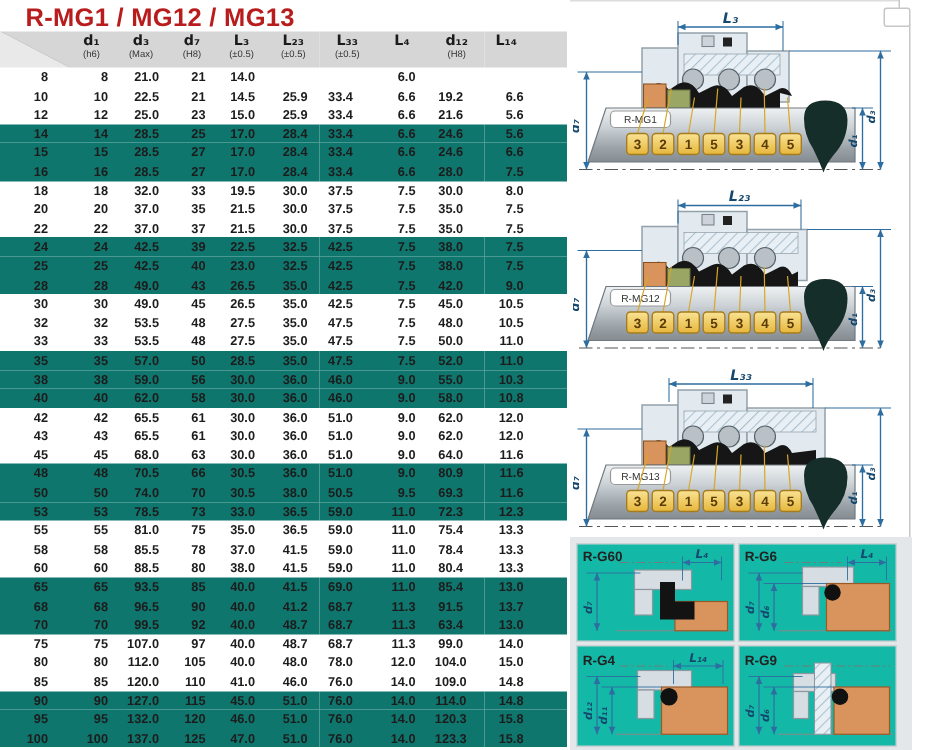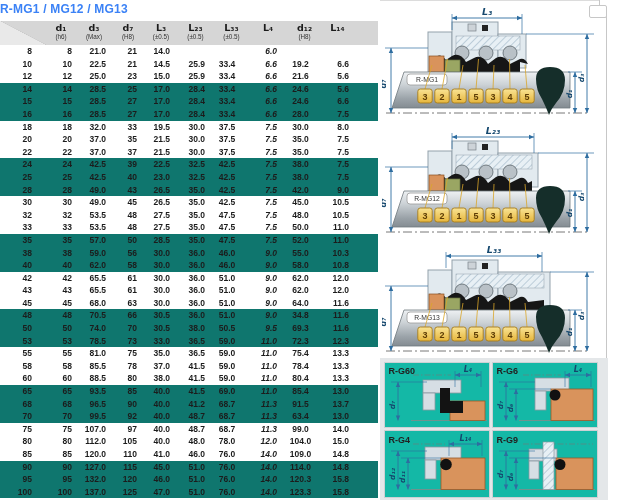--- a/index.html
+++ b/index.html
@@ -1,37 +1,37 @@
 <!DOCTYPE html>
 <html><head>
 <meta charset="utf-8">
 <style>
   html,body{margin:0;padding:0;background:#fff}
   .page{position:relative;width:617px;height:500px;background:#fff;overflow:hidden;
         font-family:"Liberation Sans",sans-serif;}
-  .title{position:absolute;left:0;top:2px;margin:0;font-size:12px;font-weight:bold;
-         color:#3b82f6;letter-spacing:.2px;}
+  .title{position:absolute;left:17px;top:2px;margin:0;font-size:17px;font-weight:bold;
+         color:#b91c1c;letter-spacing:.2px;}
   
   table.dims{position:absolute;left:0;top:21px;border-collapse:collapse;table-layout:fixed;width:378px;}
   table.dims th{background:#d6d6d6;height:23px;padding:1px 0 0 0;vertical-align:top;text-align:center;}
   table.dims th.corner{background:linear-gradient(to top right,#e9e9e9 49.5%,#c9c9c9 50.5%,#d6d6d6 52%);}
   .hmain{font-size:9.5px;font-weight:700;line-height:11px;color:#1b1b1b;
          font-family:"DejaVu Sans",sans-serif;}
   .hsub{font-size:6.3px;font-weight:400;line-height:7px;color:#333;}
   table.dims td{height:12.6px;line-height:12.6px;padding:0;font-size:8.5px;font-weight:600;
                 color:#1c1c1c;text-align:right;white-space:nowrap;}
   table.dims tr.band{background:#0f766e;}
   table.dims td:nth-child(1){padding-right:14px;font-weight:700;}
   table.dims td:nth-child(2){padding-right:4px;}
   table.dims td:nth-child(3){padding-right:6px;}
   table.dims td:nth-child(4){padding-right:7px;}
   table.dims td:nth-child(5){padding-right:8px;}
   table.dims td:nth-child(6){padding-right:8px;}
   table.dims td:nth-child(7){padding-right:9px;text-align:center;}
-  table.dims td:nth-child(8){padding-right:9px;font-style:italic;}
+  table.dims td:nth-child(8){padding-right:9px;}
   table.dims td:nth-child(9){padding-right:8px;text-align:center;}
   table.dims td:nth-child(10){padding-right:29px;}
   table.dims th:nth-child(10){padding-right:26px;}
   
   .right{position:absolute;left:380px;top:0;width:237px;height:500px;}
   .seal-diagram{position:absolute;left:2px;width:220px;height:118px;}
   #sd0{top:4px}#sd1{top:123px}#sd2{top:242px}
   .seat-area{position:absolute;left:0;top:358px;width:228px;height:142px;background:#e4e7e9;}
   .seat-panel{position:absolute;background:#14b8a6;border:1px solid #ccd1d4;}
   #sp0{left:4px;top:4px;width:104px;height:64px}
@@ -363,21 +363,21 @@
         </tr>
         <tr class="band">
           <td>48</td>
           <td>48</td>
           <td>70.5</td>
           <td>66</td>
           <td>30.5</td>
           <td>36.0</td>
           <td>51.0</td>
           <td>9.0</td>
-          <td>34.8</td>
+          <td>80.9</td>
           <td>11.6</td>
         </tr>
         <tr class="band">
           <td>50</td>
           <td>50</td>
           <td>74.0</td>
           <td>70</td>
           <td>30.5</td>
           <td>38.0</td>
           <td>50.5</td>

